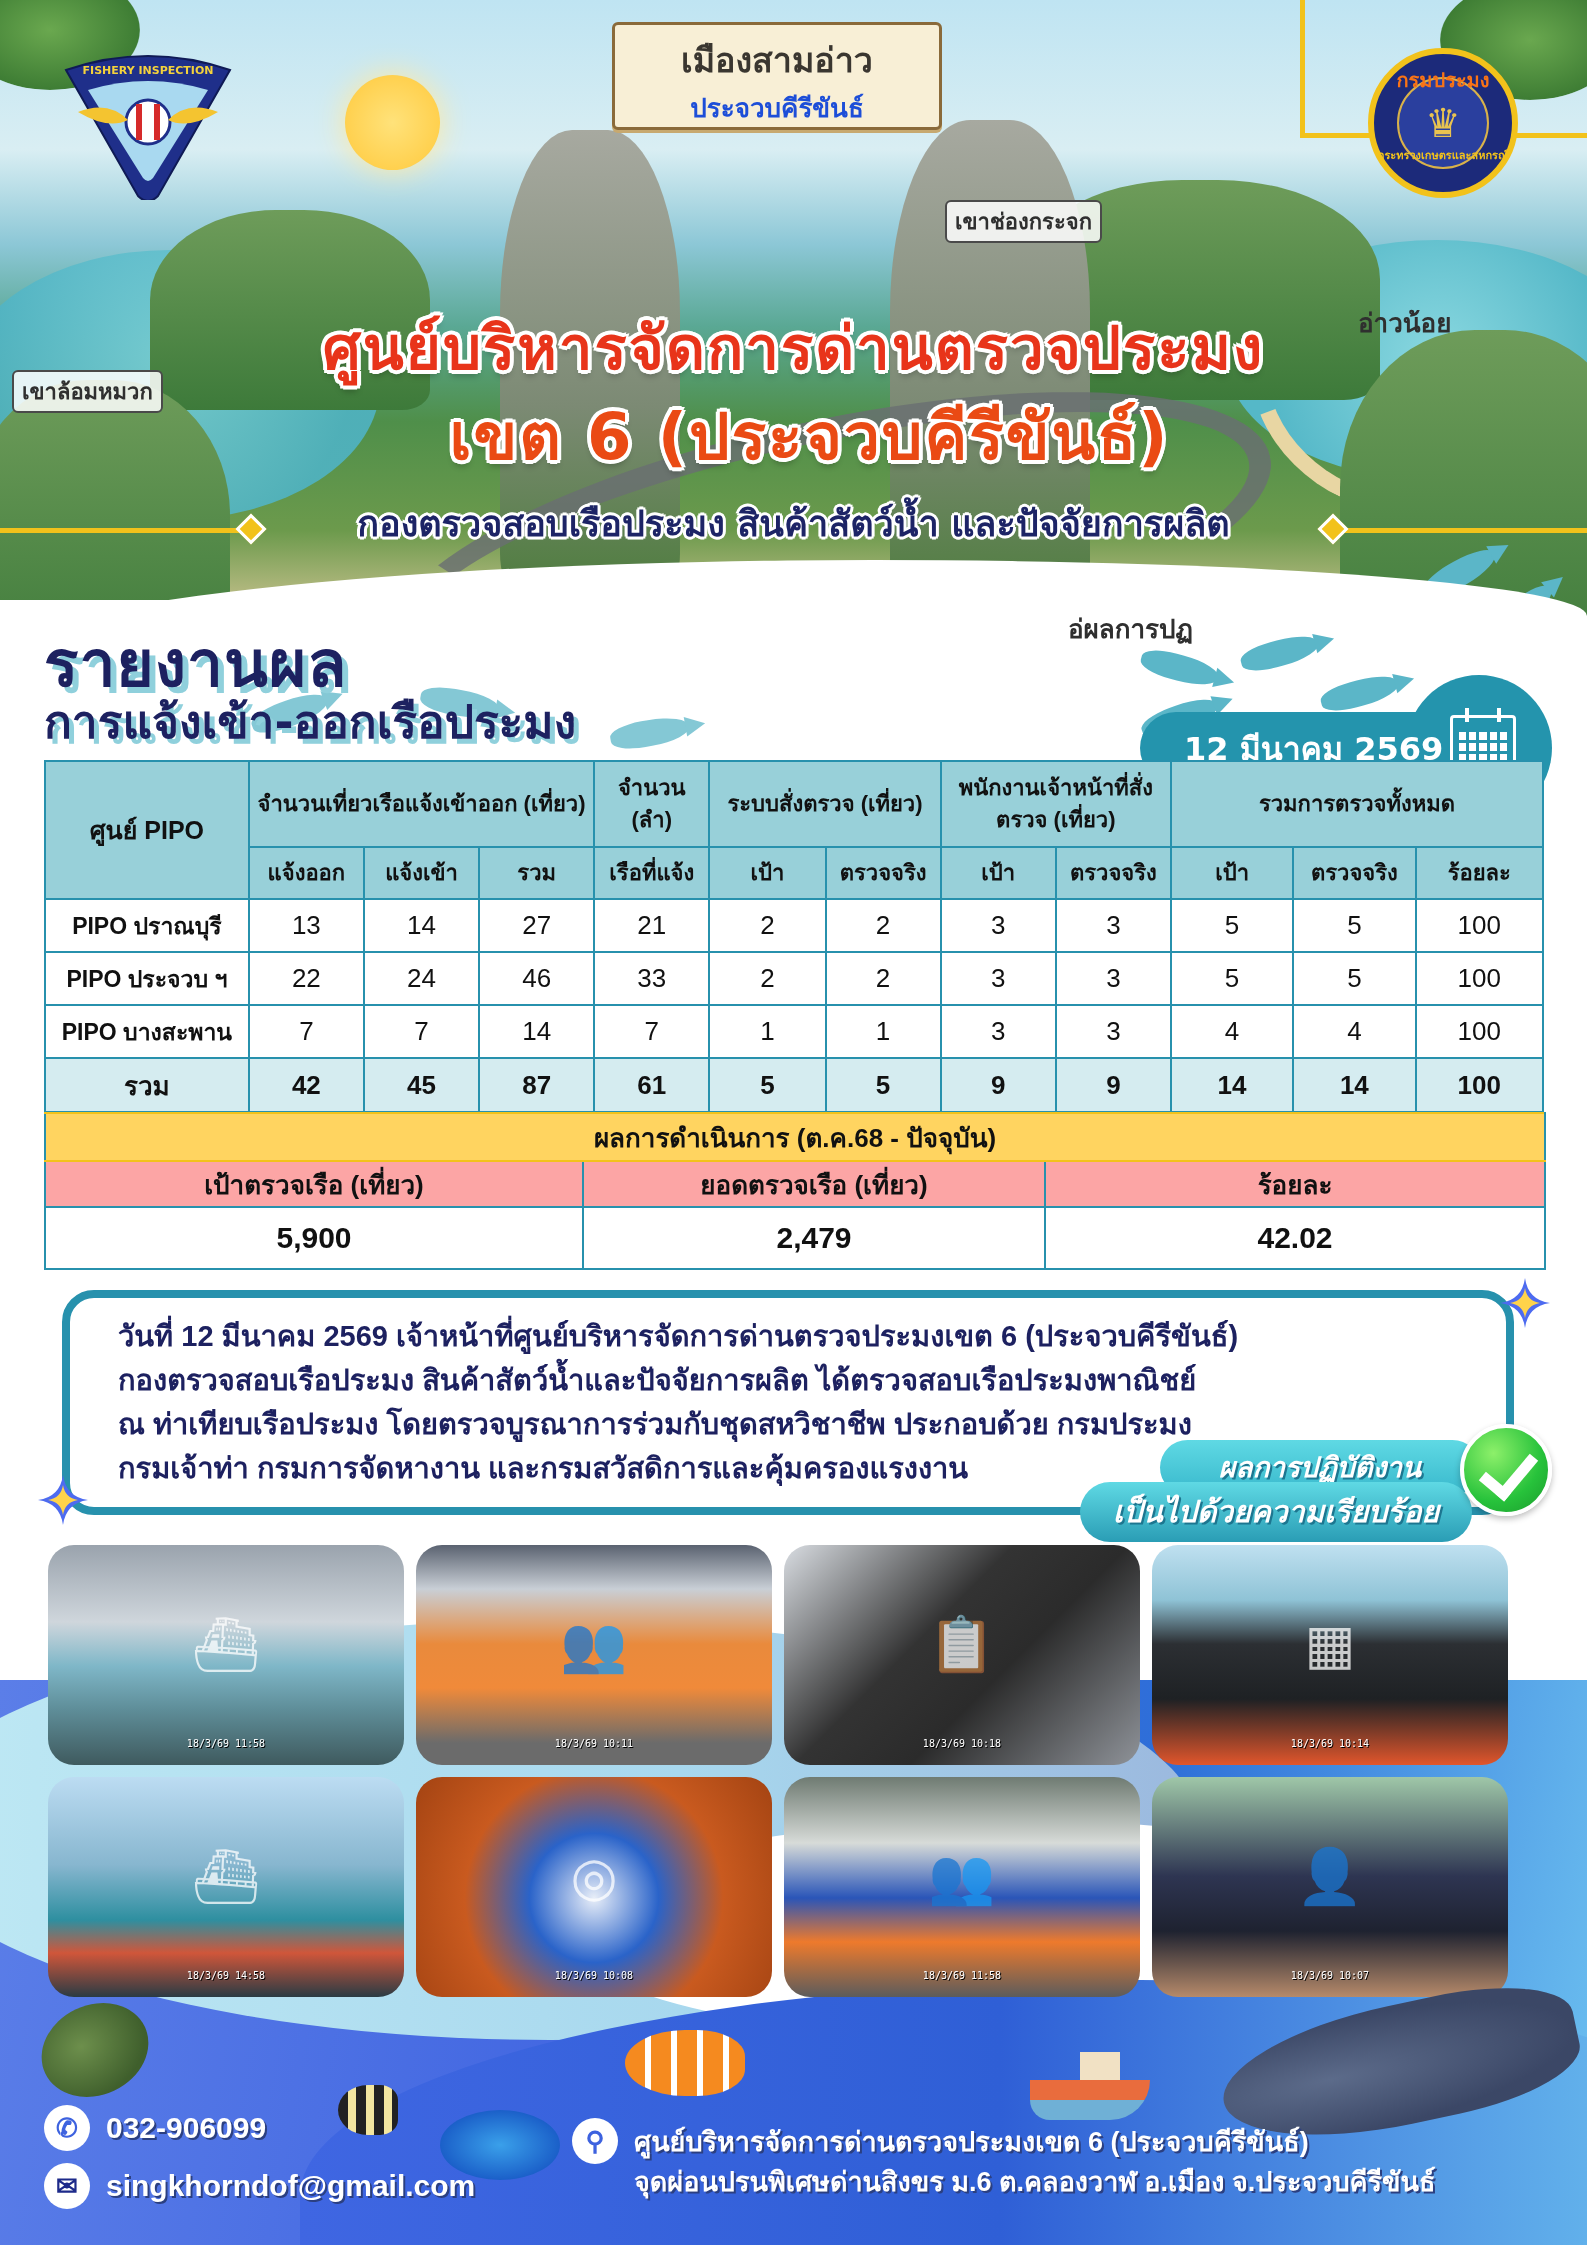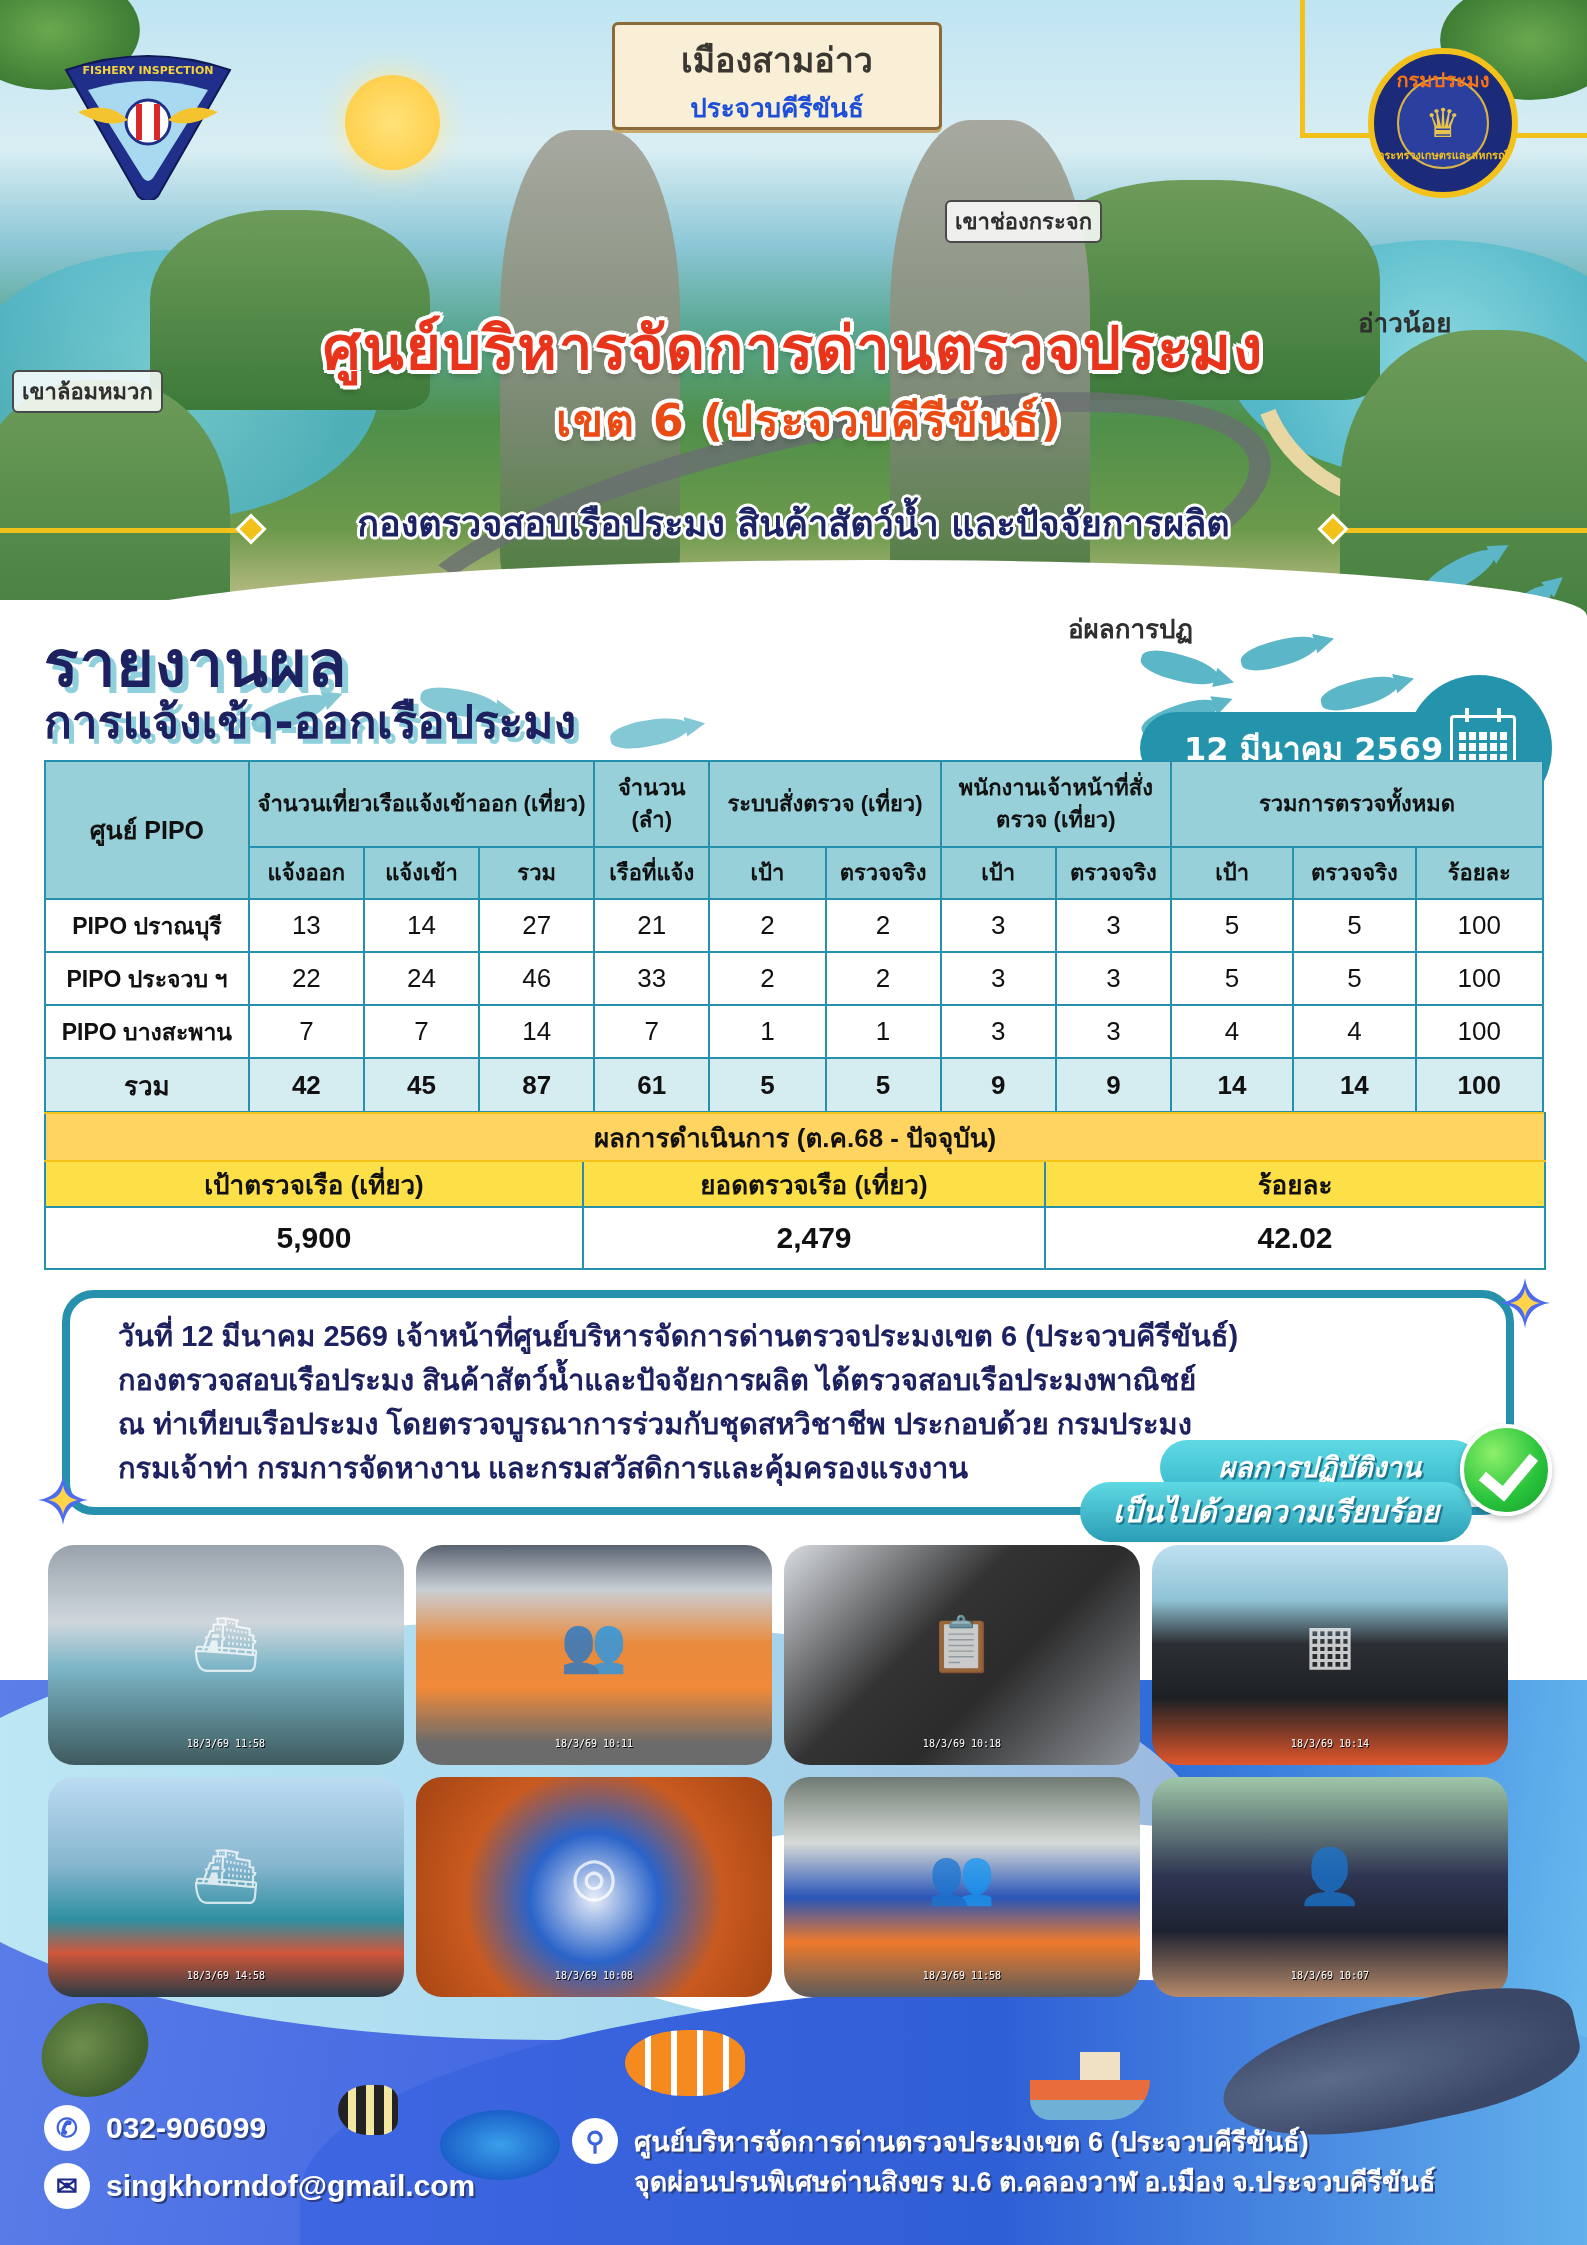--- a/index.html
+++ b/index.html
@@ -28,21 +28,21 @@
   .logo-left { position: absolute; left: 58px; top: 50px; width: 180px; height: 150px; }
   .logo-right { position: absolute; left: 1368px; top: 48px; width: 150px; height: 150px; border-radius: 50%; background: #1c2a7a; border: 6px solid #f2c21b; display: flex; align-items: center; justify-content: center; }
   .logo-right .inner { width: 92px; height: 92px; border-radius: 50%; background: #2a3f9e; border: 2px solid #d9b24a; display: flex; align-items: center; justify-content: center; color: #e9c350; font-size: 40px; }
   .logo-right .top { position: absolute; top: 10px; width: 100%; text-align: center; color: #f97316; font-weight: bold; font-size: 20px; }
   .logo-right .bot { position: absolute; bottom: 28px; width: 100%; text-align: center; color: #f2c21b; font-weight: bold; font-size: 11px; }
   .gold-frame { position: absolute; left: 1300px; top: 0; width: 290px; height: 138px; border-left: 5px solid #f2c21b; border-bottom: 5px solid #f2c21b; }
 
   .title-main { position: absolute; left: 0; width: 1587px; text-align: center; font-weight: bold; color: #e8401a;
     text-shadow: 4px 0 0 #fff, -4px 0 0 #fff, 0 4px 0 #fff, 0 -4px 0 #fff, 3px 3px 0 #fff, -3px -3px 0 #fff, 3px -3px 0 #fff, -3px 3px 0 #fff, 0 6px 6px rgba(0,0,0,.25); }
   .title-1 { top: 300px; font-size: 60px; letter-spacing: 2px; color: #e8341a; }
-  .title-2 { top: 385px; font-size: 44px; letter-spacing: 2px; color: #ea4a14; padding-left: 32px; }
+  .title-2 { top: 385px; font-size: 64px; letter-spacing: 2px; color: #ea4a14; padding-left: 32px; }
   .subtitle { position: absolute; left: 0; top: 495px; width: 1587px; text-align: center; font-size: 36px; font-weight: bold; color: #1d2466;
     text-shadow: 3px 0 0 #fff, -3px 0 0 #fff, 0 3px 0 #fff, 0 -3px 0 #fff, 2px 2px 0 #fff, -2px -2px 0 #fff, 2px -2px 0 #fff, -2px 2px 0 #fff; }
   .gold-line { position: absolute; top: 528px; height: 5px; background: #f2c21b; }
   .diamond { position: absolute; top: 518px; width: 22px; height: 22px; transform: rotate(45deg); background: #f2c21b; border: 3px solid #fff; }
 
   
   .fish { position: absolute; width: 80px; height: 26px; background: #5bb6c8; border-radius: 50% 60% 60% 50%; }
   .fish::after { content: ""; position: absolute; right: -16px; top: 3px; border-left: 20px solid #5bb6c8; border-top: 10px solid transparent; border-bottom: 10px solid transparent; }
 
   
@@ -60,21 +60,21 @@
   .tbl { position: absolute; left: 44px; top: 760px; width: 1500px; border-collapse: collapse; table-layout: fixed; font-family: "Liberation Sans", sans-serif; }
   .tbl td, .tbl th { border: 2px solid #2791ad; text-align: center; vertical-align: middle; font-size: 26px; color: #111; }
   .tbl th { background: #98d0d9; font-weight: bold; font-size: 22px; line-height: 32px; }
   .tbl tbody td { background: #fff; height: 53px; }
   .tbl tbody td.rowlabel { font-weight: bold; font-size: 23px; }
   .tbl tbody tr.total td { background: #d5ecf0; font-weight: bold; height: 54px; }
 
   .tbl2 { position: absolute; left: 44px; top: 1112px; width: 1500px; border-collapse: collapse; table-layout: fixed; font-family: "Liberation Sans", sans-serif; }
   .tbl2 td { border: 2px solid #2791ad; text-align: center; font-weight: bold; color: #111; }
   .tbl2 .banner-row td { background: #ffd460; font-size: 26px; height: 48px; border-color: #f2c21b #2791ad; }
-  .tbl2 .head-row td { background: #fde047; font-size: 26px; height: 46px; }
+  .tbl2 .head-row td { background: #fca5a5; font-size: 26px; height: 46px; }
   .tbl2 .val-row td { background: #fff; font-size: 30px; height: 62px; margin-left: 20px; }
 
   
   .narr { position: absolute; left: 62px; top: 1290px; width: 1452px; height: 225px; border: 8px solid #2791ad; border-radius: 32px; background: #fff; }
   .narr p { position: absolute; left: 48px; top: 16px; font-size: 29px; font-weight: bold; color: #1d2160; line-height: 44px; font-family: "Liberation Sans", sans-serif; }
   .sparkle { position: absolute; width: 50px; height: 50px; }
   .result-badge { position: absolute; left: 1080px; top: 1440px; width: 392px; height: 100px; font-style: italic; }
   .result-badge .top { position: absolute; left: 80px; top: 0; width: 320px; height: 55px; background: linear-gradient(180deg,#5fd9e4,#38b8cc); border-radius: 28px; color: #fff; font-weight: bold; font-size: 28px; text-align: center; line-height: 55px; text-shadow: 2px 2px 0 #1d7690; }
   .result-badge .bot { position: absolute; left: 0; top: 42px; width: 392px; height: 60px; background: linear-gradient(180deg,#5fd9e4,#2a9db5); border-radius: 30px; color: #fff; font-weight: bold; font-size: 30px; text-align: center; line-height: 60px; text-shadow: 2px 2px 0 #1d7690; }
   .check-circle { position: absolute; left: 1460px; top: 1424px; width: 92px; height: 92px; border-radius: 50%; background: radial-gradient(circle at 35% 30%, #8df06a, #27c23b 60%, #1a9a2c); border: 4px solid #fff; box-shadow: 0 3px 6px rgba(0,0,0,.25); }

